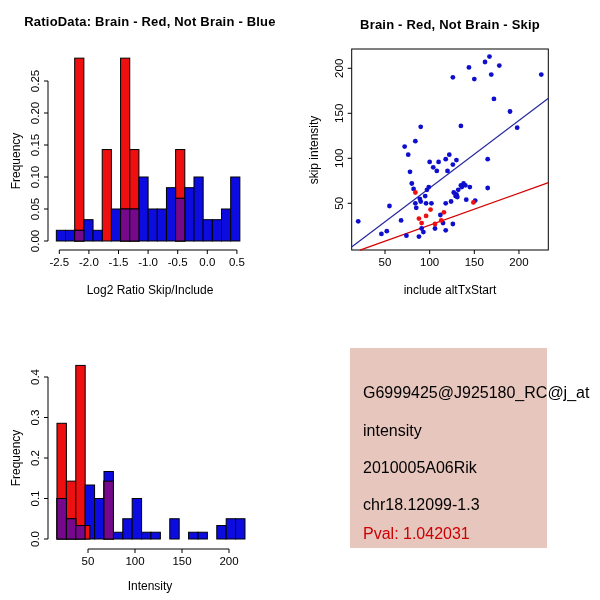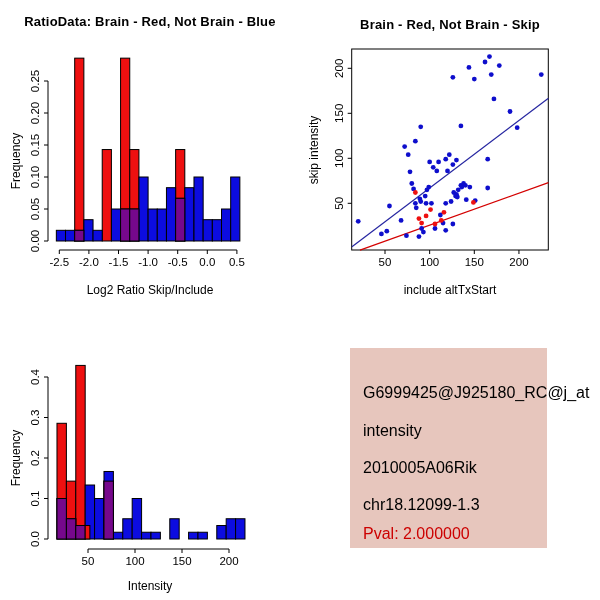--- a/index.html
+++ b/index.html
@@ -238,17 +238,17 @@
   <div class="ylab" style="left:16px;top:158px">Frequency</div>
   <div class="xlab" style="top:279px">Intensity</div>
 </div>
 
 <div class="panel" style="left:300px;top:300px">
   <div class="infobox" id="infobox" style="left: 50px; top: 48px; width: 197px; height: 200px; background: rgb(231, 198, 189);">
         <div class="infoline" style="left: 13px; top: 36px; color: rgb(0, 0, 0);">G6999425@J925180_RC@j_at</div>
         <div class="infoline" style="left: 13px; top: 74px; color: rgb(0, 0, 0);">intensity</div>
         <div class="infoline" style="left: 13px; top: 111px; color: rgb(0, 0, 0);">2010005A06Rik</div>
         <div class="infoline" style="left: 13px; top: 148px; color: rgb(0, 0, 0); text-align: center;">chr18.12099-1.3</div>
-        <div class="infoline" style="left: 13px; top: 177px; color: rgb(204, 0, 0);">Pval: 2.000000</div>
+        <div class="infoline" style="left: 13px; top: 177px; color: rgb(204, 0, 0);">Pval: 1.042031</div>
       </div>
 </div>
 
 </div>
 
 </body></html>

